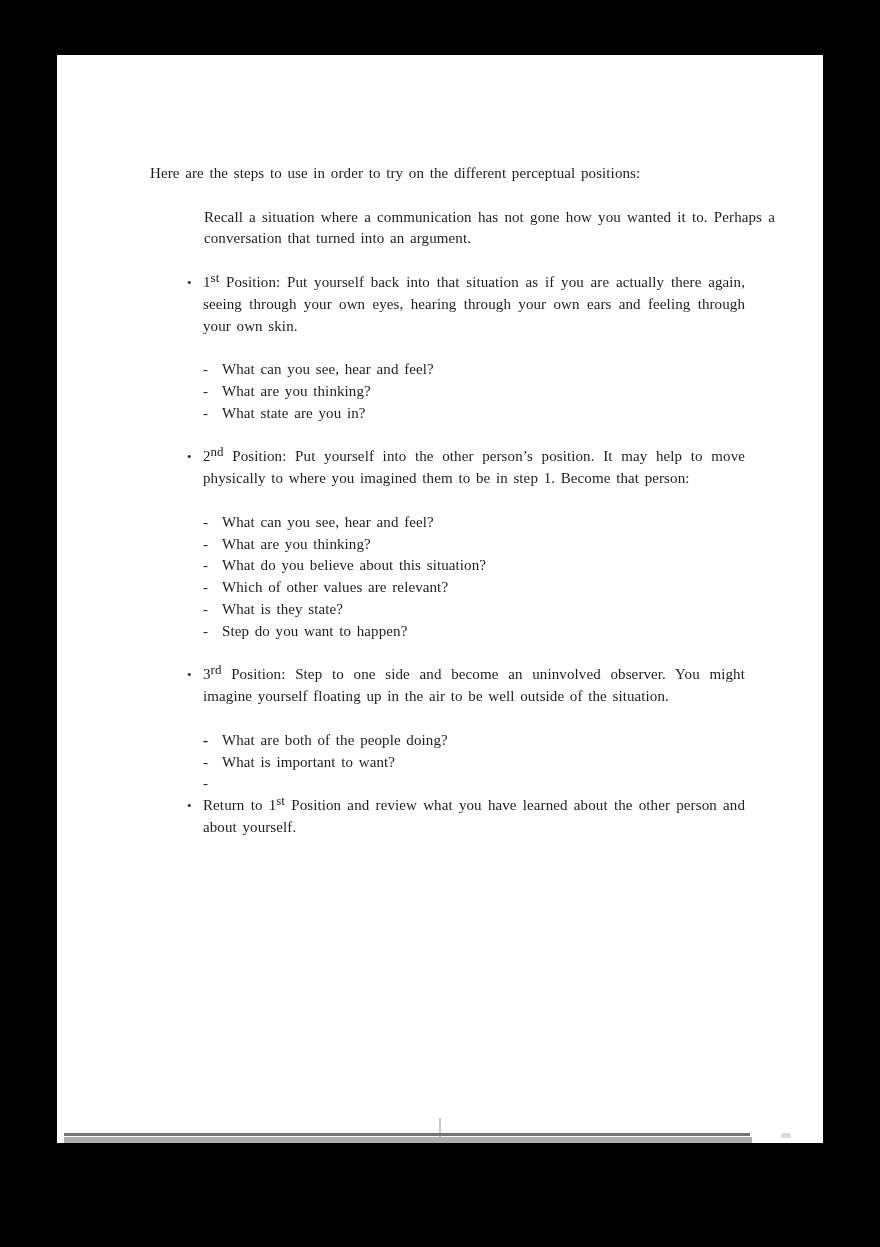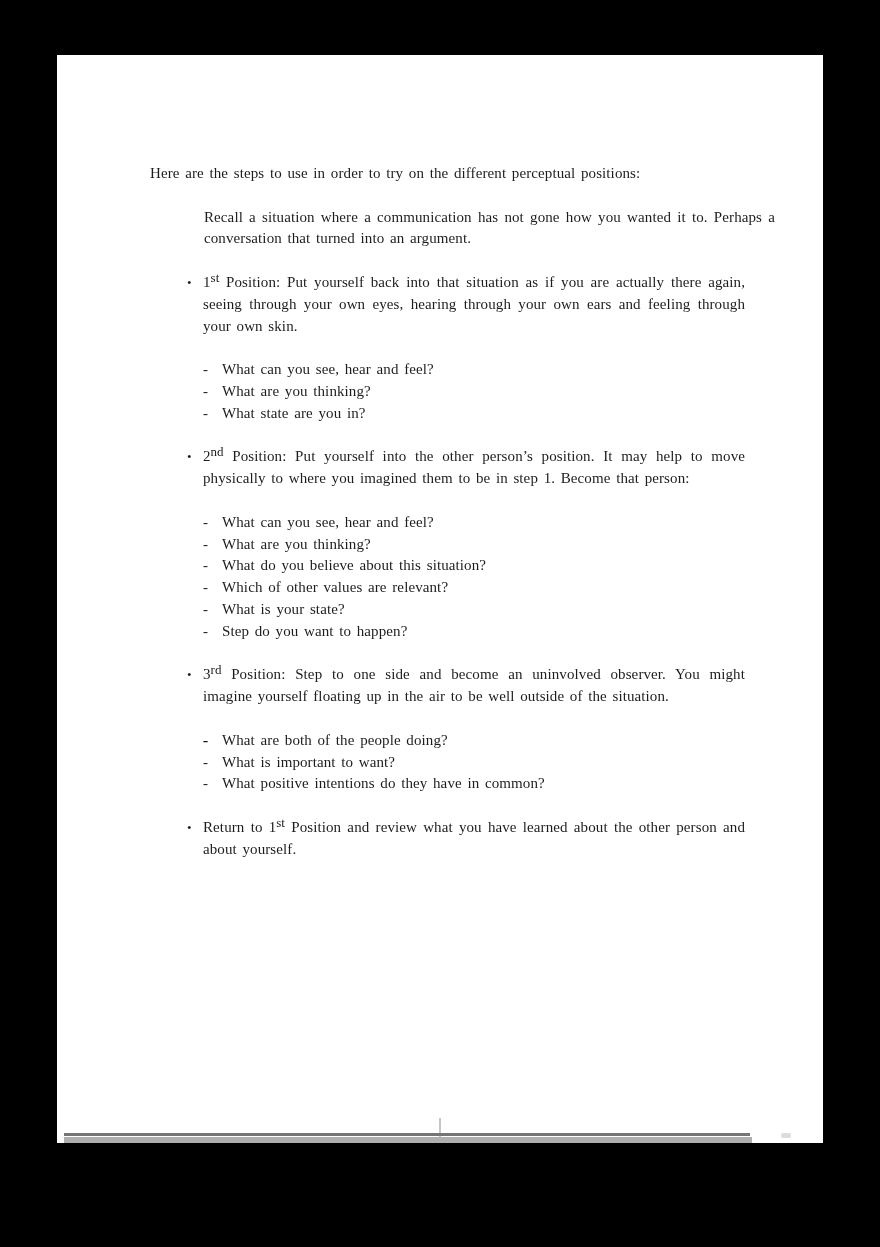--- a/index.html
+++ b/index.html
@@ -128,21 +128,21 @@
         <div class="q-item">
           <span class="marker">-</span><span>What are you thinking?</span>
         </div>
         <div class="q-item">
           <span class="marker">-</span><span>What do you believe about this situation?</span>
         </div>
         <div class="q-item">
           <span class="marker">-</span><span>Which of other values are relevant?</span>
         </div>
         <div class="q-item">
-          <span class="marker">-</span><span>What is your state?</span>
+          <span class="marker">-</span><span>What is they state?</span>
         </div>
         <div class="q-item">
           <span class="marker">-</span><span>Step do you want to happen?</span>
         </div>
       </div>
 
       <div class="block bullet-item">
         <span class="marker">•</span><span>3</span><span class="sup">rd</span><span> Position: Step to one side and become an uninvolved observer. You might imagine yourself floating up in the air to be well outside of the situation.</span>
       </div>
 
@@ -150,21 +150,21 @@
         <div class="q-item">
           <span class="marker">-</span>
         </div>
         <div class="q-item">
           <span class="marker">-</span><span>What are both of the people doing?</span>
         </div>
         <div class="q-item">
           <span class="marker">-</span><span>What is important to want?</span>
         </div>
         <div class="q-item">
-          <span class="marker">-</span><span>What positive intentions do they have in common?</span>
+          <span class="marker">-</span>
         </div>
       </div>
 
       <div class="block bullet-item">
         <span class="marker">•</span><span>Return to 1</span><span class="sup">st</span><span> Position and review what you have learned about the other person and about yourself.</span>
       </div>
 
 
     </div>
   </div>

